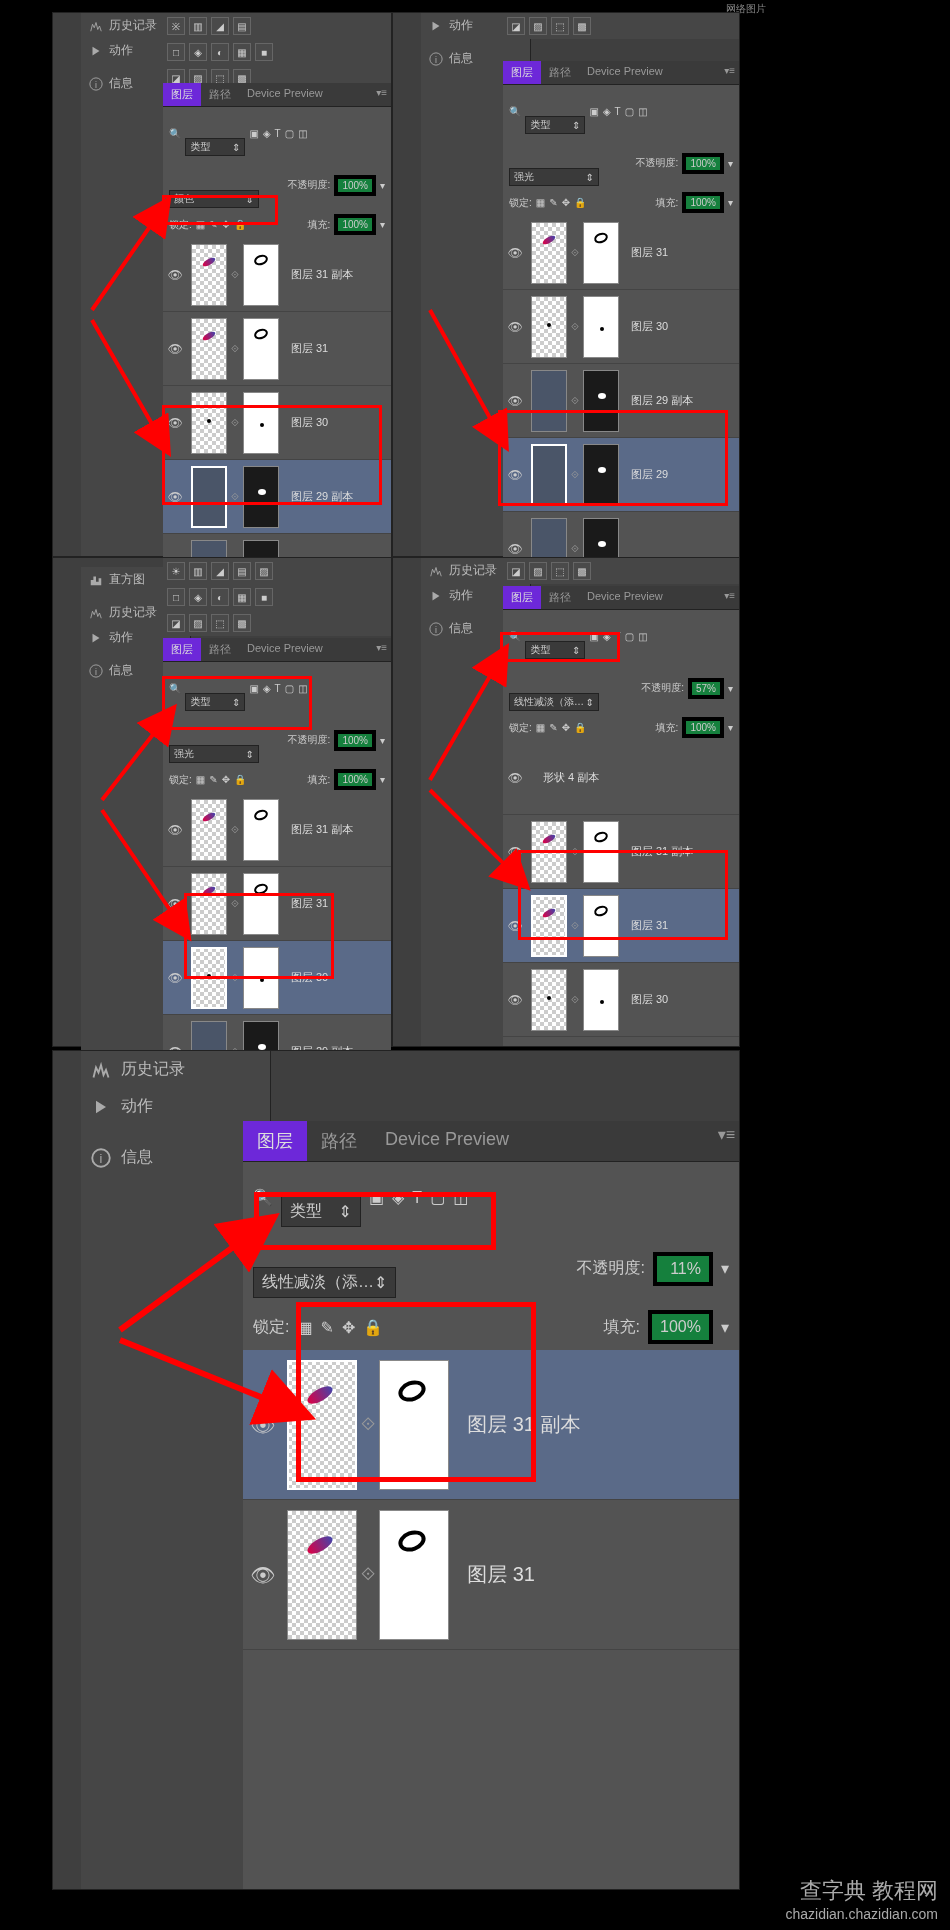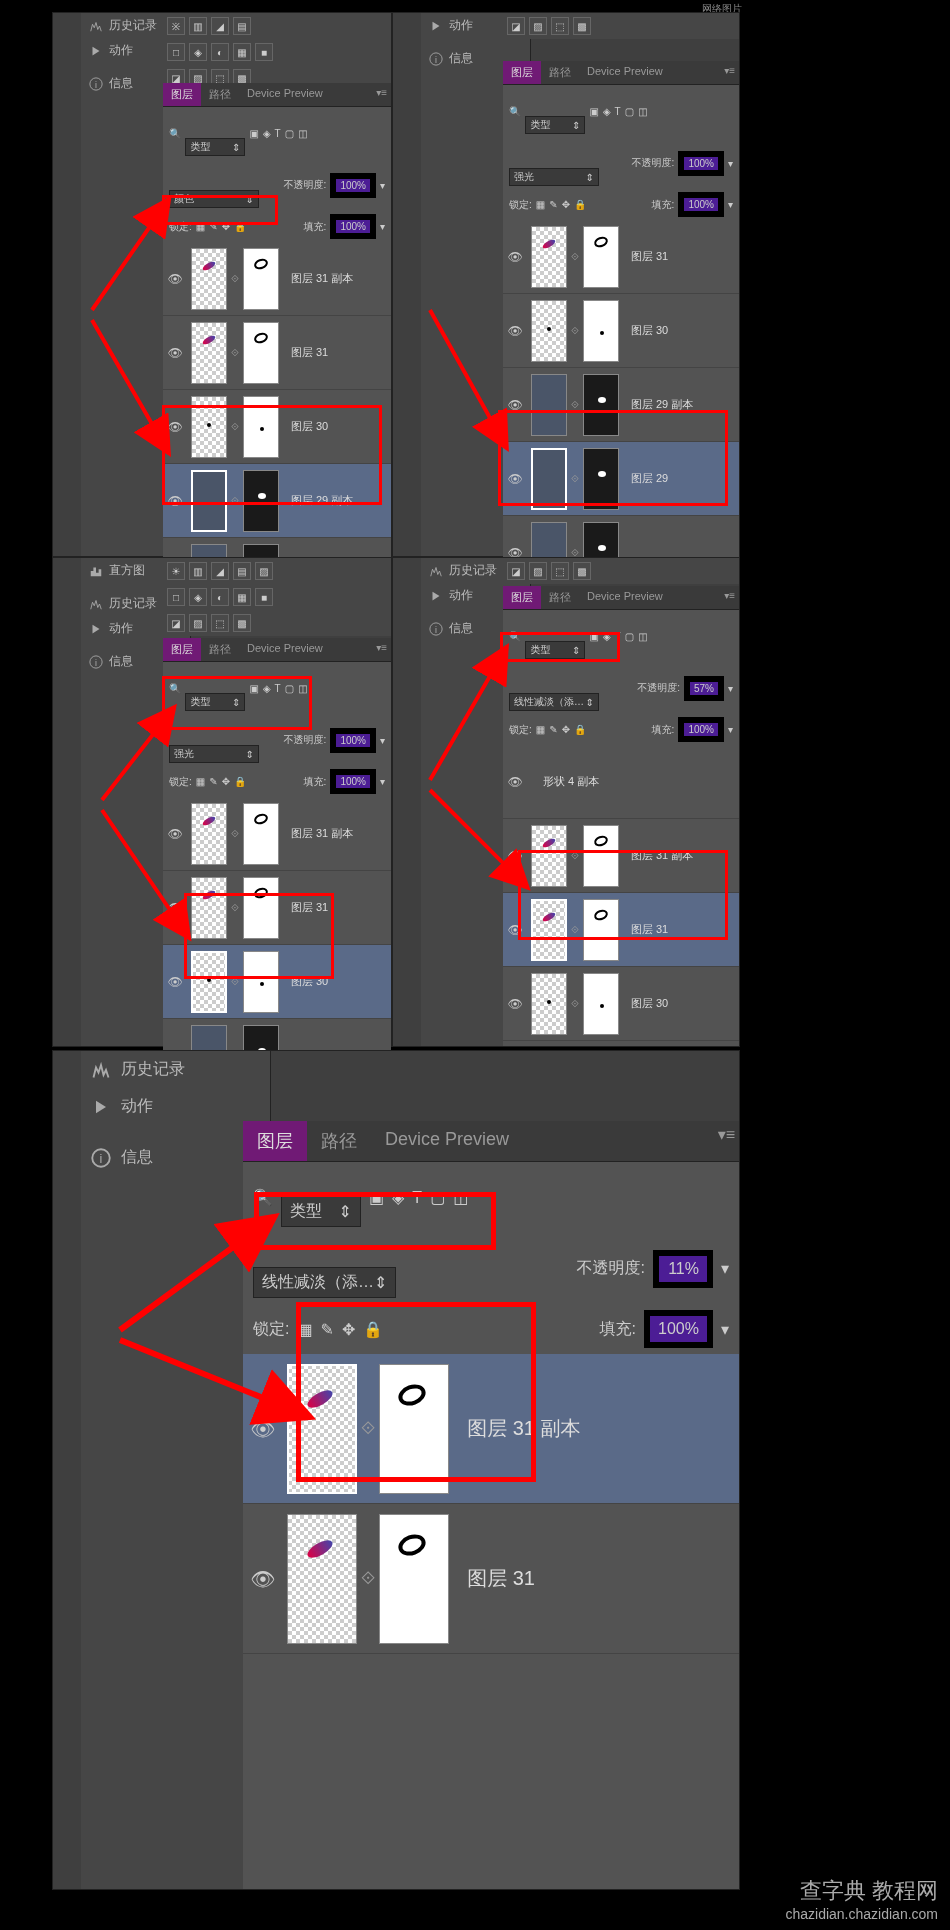--- a/index.html
+++ b/index.html
@@ -16,26 +16,26 @@
 
 
 .icon-bar { display: flex; gap: 4px; padding: 4px; background: #464646; }
 .icon-bar span { width: 18px; height: 18px; display: inline-flex; align-items: center; justify-content: center; border: 1px solid #666; background: #4a4a4a; font-size: 10px; }
 
 
 .tabs { display: flex; background: #3a3a3a; border-bottom: 1px solid #222; font-size: 11px; }
 .tabs.big { font-size: 18px; }
 .tab { padding: 4px 8px; color: #999; cursor: pointer; }
 .tabs.big .tab { padding: 8px 14px; }
-.tab.active { background: #701a75; color: #ddd; }
+.tab.active { background: #6d28d9; color: #ddd; }
 .control-row { display: flex; align-items: center; gap: 4px; padding: 3px 6px; background: #535353; font-size: 10px; }
 .control-row.big { font-size: 16px; padding: 6px 10px; gap: 8px; }
 .dropdown { background: #3a3a3a; border: 1px solid #222; padding: 1px 4px; color: #ccc; display: inline-flex; align-items: center; justify-content: space-between; min-width: 60px; margin-top: 28px; }
 .dropdown.big { min-width: 140px; padding: 4px 8px; }
-.val-box { background: #4c1d95; border: 6px solid #000000; padding: 1px 4px; min-width: 36px; text-align: right; }
+.val-box { background: #15803d; border: 4px solid #000000; padding: 1px 4px; min-width: 36px; text-align: right; }
 .val-box.big { min-width: 60px; padding: 4px 8px; }
 .layers-list { background: #535353; min-height: 100px; }
 .layer-row { display: flex; align-items: center; padding: 2px 0; border-bottom: 1px solid #444; min-height: 74px; }
 .layer-row.big { min-height: 150px; }
 .layer-row.selected { background: #5a6a88; }
 .eye-col { width: 24px; text-align: center; color: #ccc; font-size: 12px; }
 .layer-row.big .eye-col { width: 40px; font-size: 20px; }
 .thumb-wrap { display: flex; gap: 4px; align-items: center; padding: 0 4px; }
 .thumb { width: 36px; height: 62px; border: 1px solid #888; background: #fff; position: relative; }
 .layer-row.big .thumb { width: 70px; height: 130px; }
@@ -65,21 +65,21 @@
 .watermark { position: absolute; bottom: 8px; right: 12px; color: #aaa; font-size: 14px; font-family: sans-serif; text-align: right; }
 .watermark .cn { font-size: 22px; }
 
 .menu-dots { position: absolute; right: 4px; top: 4px; color: #999; font-size: 10px; }
 </style>
 </head>
 <body>
 
 <div class="container" style="height:1930px;">
 
-<div style="position:absolute; top:2px; right:208px; color:#888; font-size:10px;">网络图片</div>
+<div style="position:absolute; top:2px; right:184px; color:#888; font-size:10px;">网络图片</div>
 
 <div class="sub-panel" style="left:52px; top:12px; width:340px; height:545px;">
   <div class="side-panel" style="position:absolute; left:0; top:0; height:100%;">
     <div class="side-item">
       <svg viewBox="0 0 16 16">
             <path d="M2 14 L4 6 L6 10 L8 4 L10 12 L12 8 L14 14" stroke="#aaa" fill="none"></path>
           </svg>
       <span>历史记录</span>
     </div>
     <div class="side-item">
@@ -348,21 +348,21 @@
                 <div class="spot"></div>
               </div>
             </div>
       <div class="layer-name"></div>
           </div>
         </div>
   </div>
 </div>
 
 <div class="sub-panel" style="left:52px; top:557px; width:340px; height:490px;">
-  <div class="side-panel" style="position:absolute; left:0; top:0; height:100%;">
+  <div class="side-panel" style="position:absolute; left:0; top:9px; height:100%;">
     <div class="side-item">
       <svg viewBox="0 0 16 16">
             <path d="M2 14 L2 8 L5 8 L5 4 L8 4 L8 10 L11 10 L11 6 L14 6 L14 14 Z" fill="#aaa"></path>
           </svg>
       <span>直方图</span>
     </div>
     <div style="height:8px;"></div>
     <div class="side-item">
       <svg viewBox="0 0 16 16">
             <path d="M2 14 L4 6 L6 10 L8 4 L10 12 L12 8 L14 14" stroke="#aaa" fill="none"></path>

